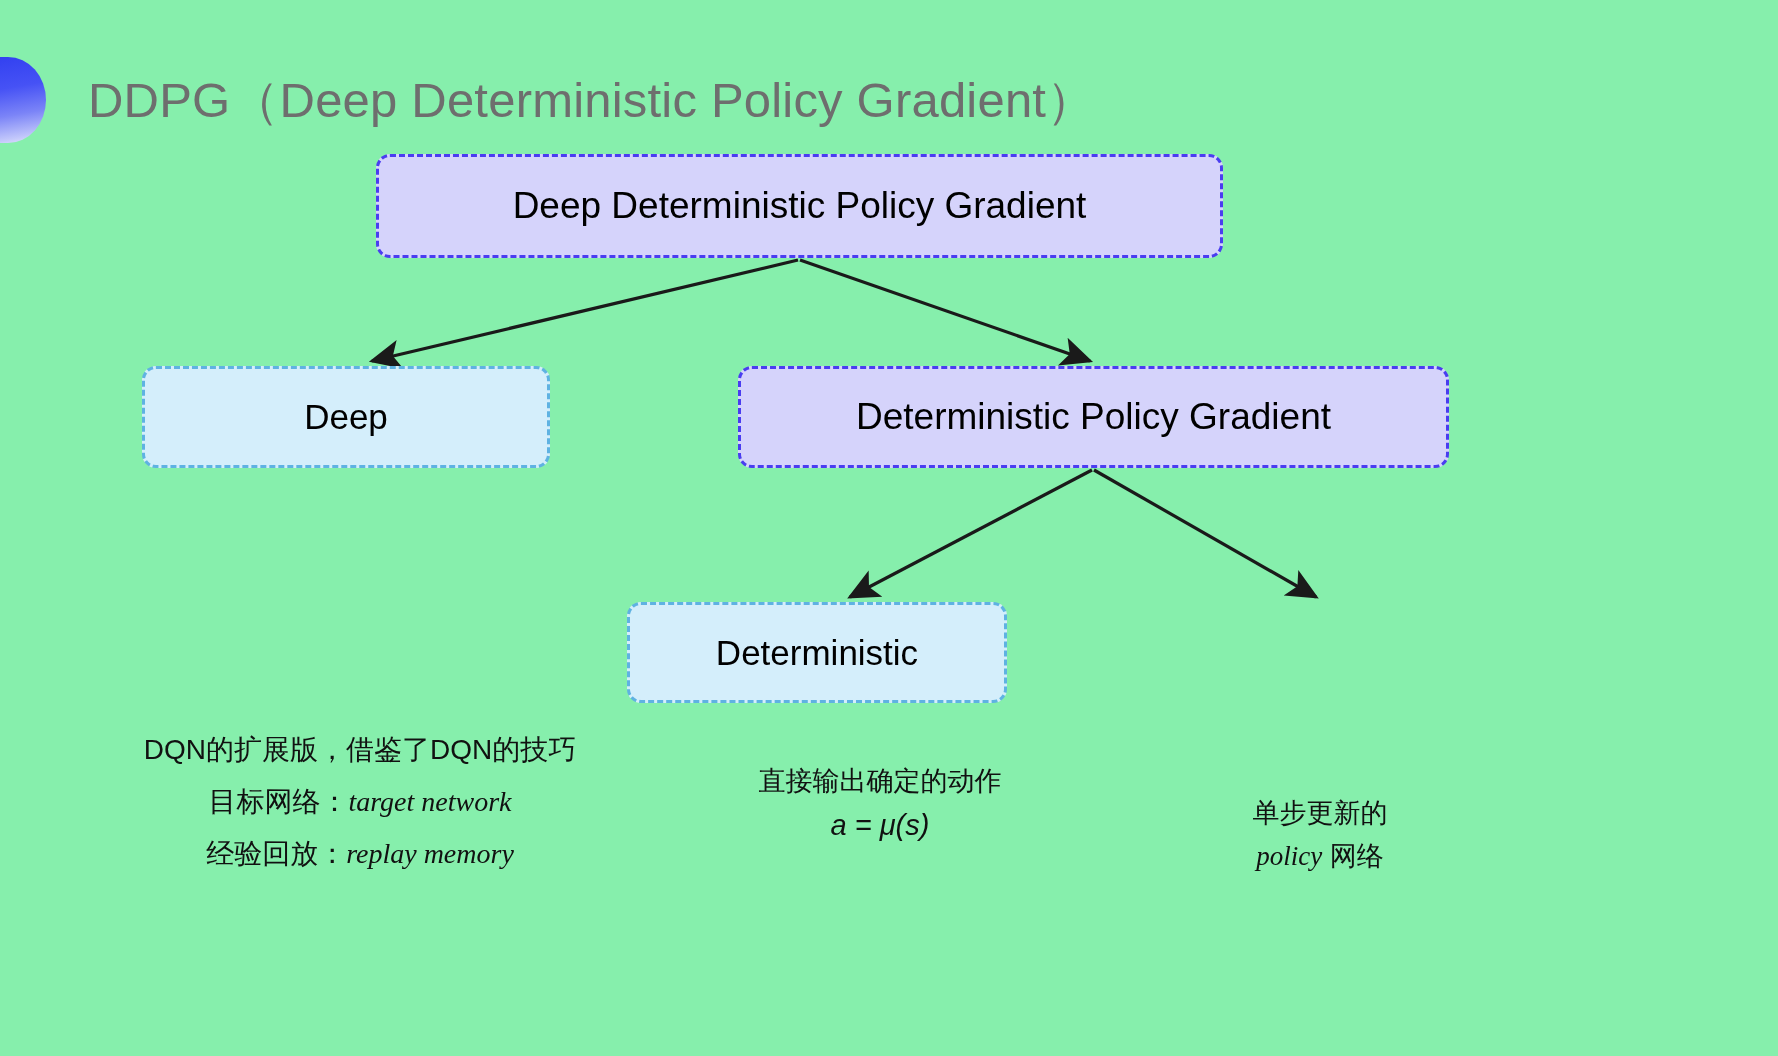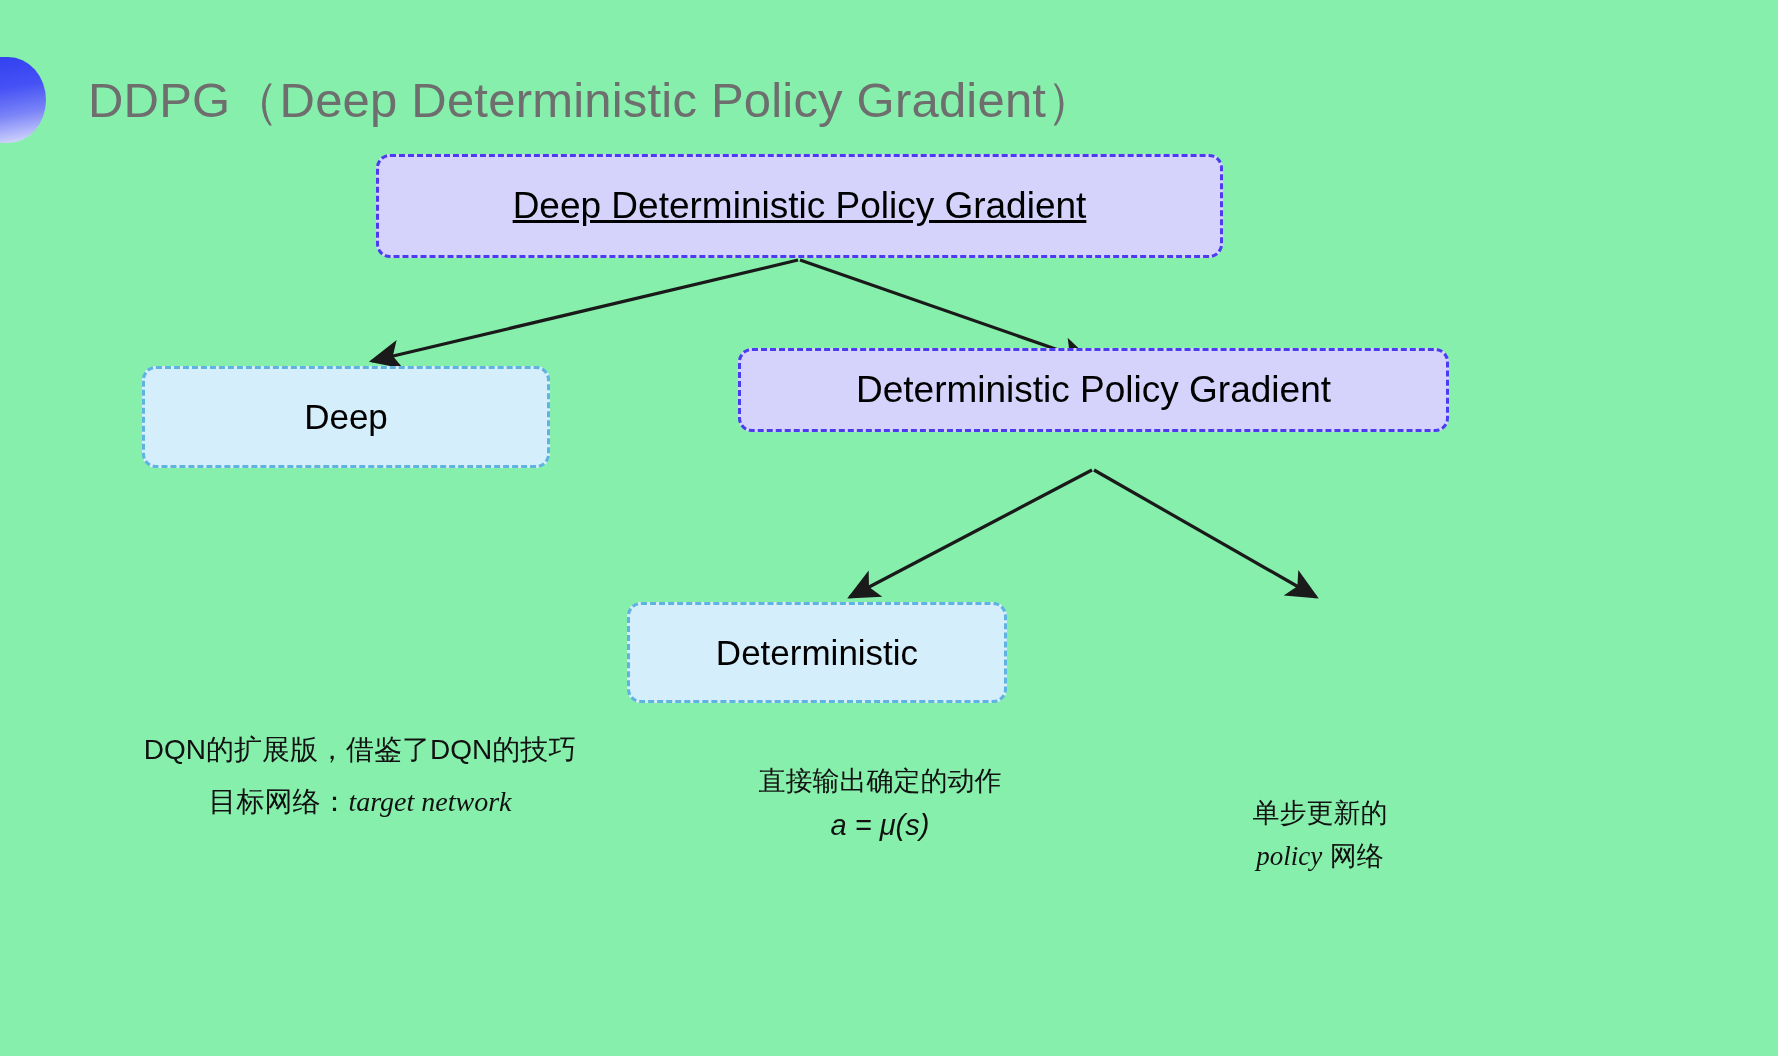--- a/index.html
+++ b/index.html
@@ -55,23 +55,23 @@
   }
   .node.purple {
     background: #d5d3fb;
     border: 3px dashed #4a3df0;
   }
   .node.blue {
     background: #d4eefb;
     border: 3px dashed #5fb2e2;
   }
 
-  #node-root  { left: 376px; top: 154px;  width: 847px; height: 104px; font-size: 37px; text-decoration: underline; }
+  #node-root  { left: 376px; top: 154px;  width: 847px; height: 104px; font-size: 37px; }
   #node-deep  { left: 142px; top: 366px;  width: 408px; height: 102px; font-size: 35px; }
-  #node-dpg   { left: 738px; top: 348px;  width: 711px; height: 84px; font-size: 37px; }
+  #node-dpg   { left: 738px; top: 366px;  width: 711px; height: 102px; font-size: 37px; }
   #node-det   { left: 627px; top: 602px;  width: 380px; height: 101px; font-size: 35px; }
   #node-pg    { left: 1109px; top: 602px; width: 411px; height: 101px; font-size: 35px; }
 
   
   #arrows {
     position: absolute;
     left: 0; top: 0;
     width: 1778px;
     height: 1056px;
     pointer-events: none;
@@ -130,20 +130,21 @@
   <div class="node blue" id="node-deep">Deep</div>
 
   <div class="node purple" id="node-dpg">Deterministic Policy Gradient</div>
 
   <div class="node blue" id="node-det">Deterministic</div>
 
 
   <div class="note" id="note-left">
     <span class="ln">DQN的扩展版，借鉴了DQN的技巧</span>
     <span class="ln"><span>目标网络：</span><span class="serif-ital">target network</span></span>
+    <span class="ln"><span>经验回放：</span><span class="serif-ital">replay memory</span></span>
   </div>
 
   <div class="note" id="note-center">
     <span class="ln">直接输出确定的动作</span>
     <span class="ln math">a = μ(s)</span>
   </div>
 
   <div class="note" id="note-right">
     <span class="ln">单步更新的</span>
     <span class="ln"><span class="serif-ital">policy</span><span> 网络</span></span>

